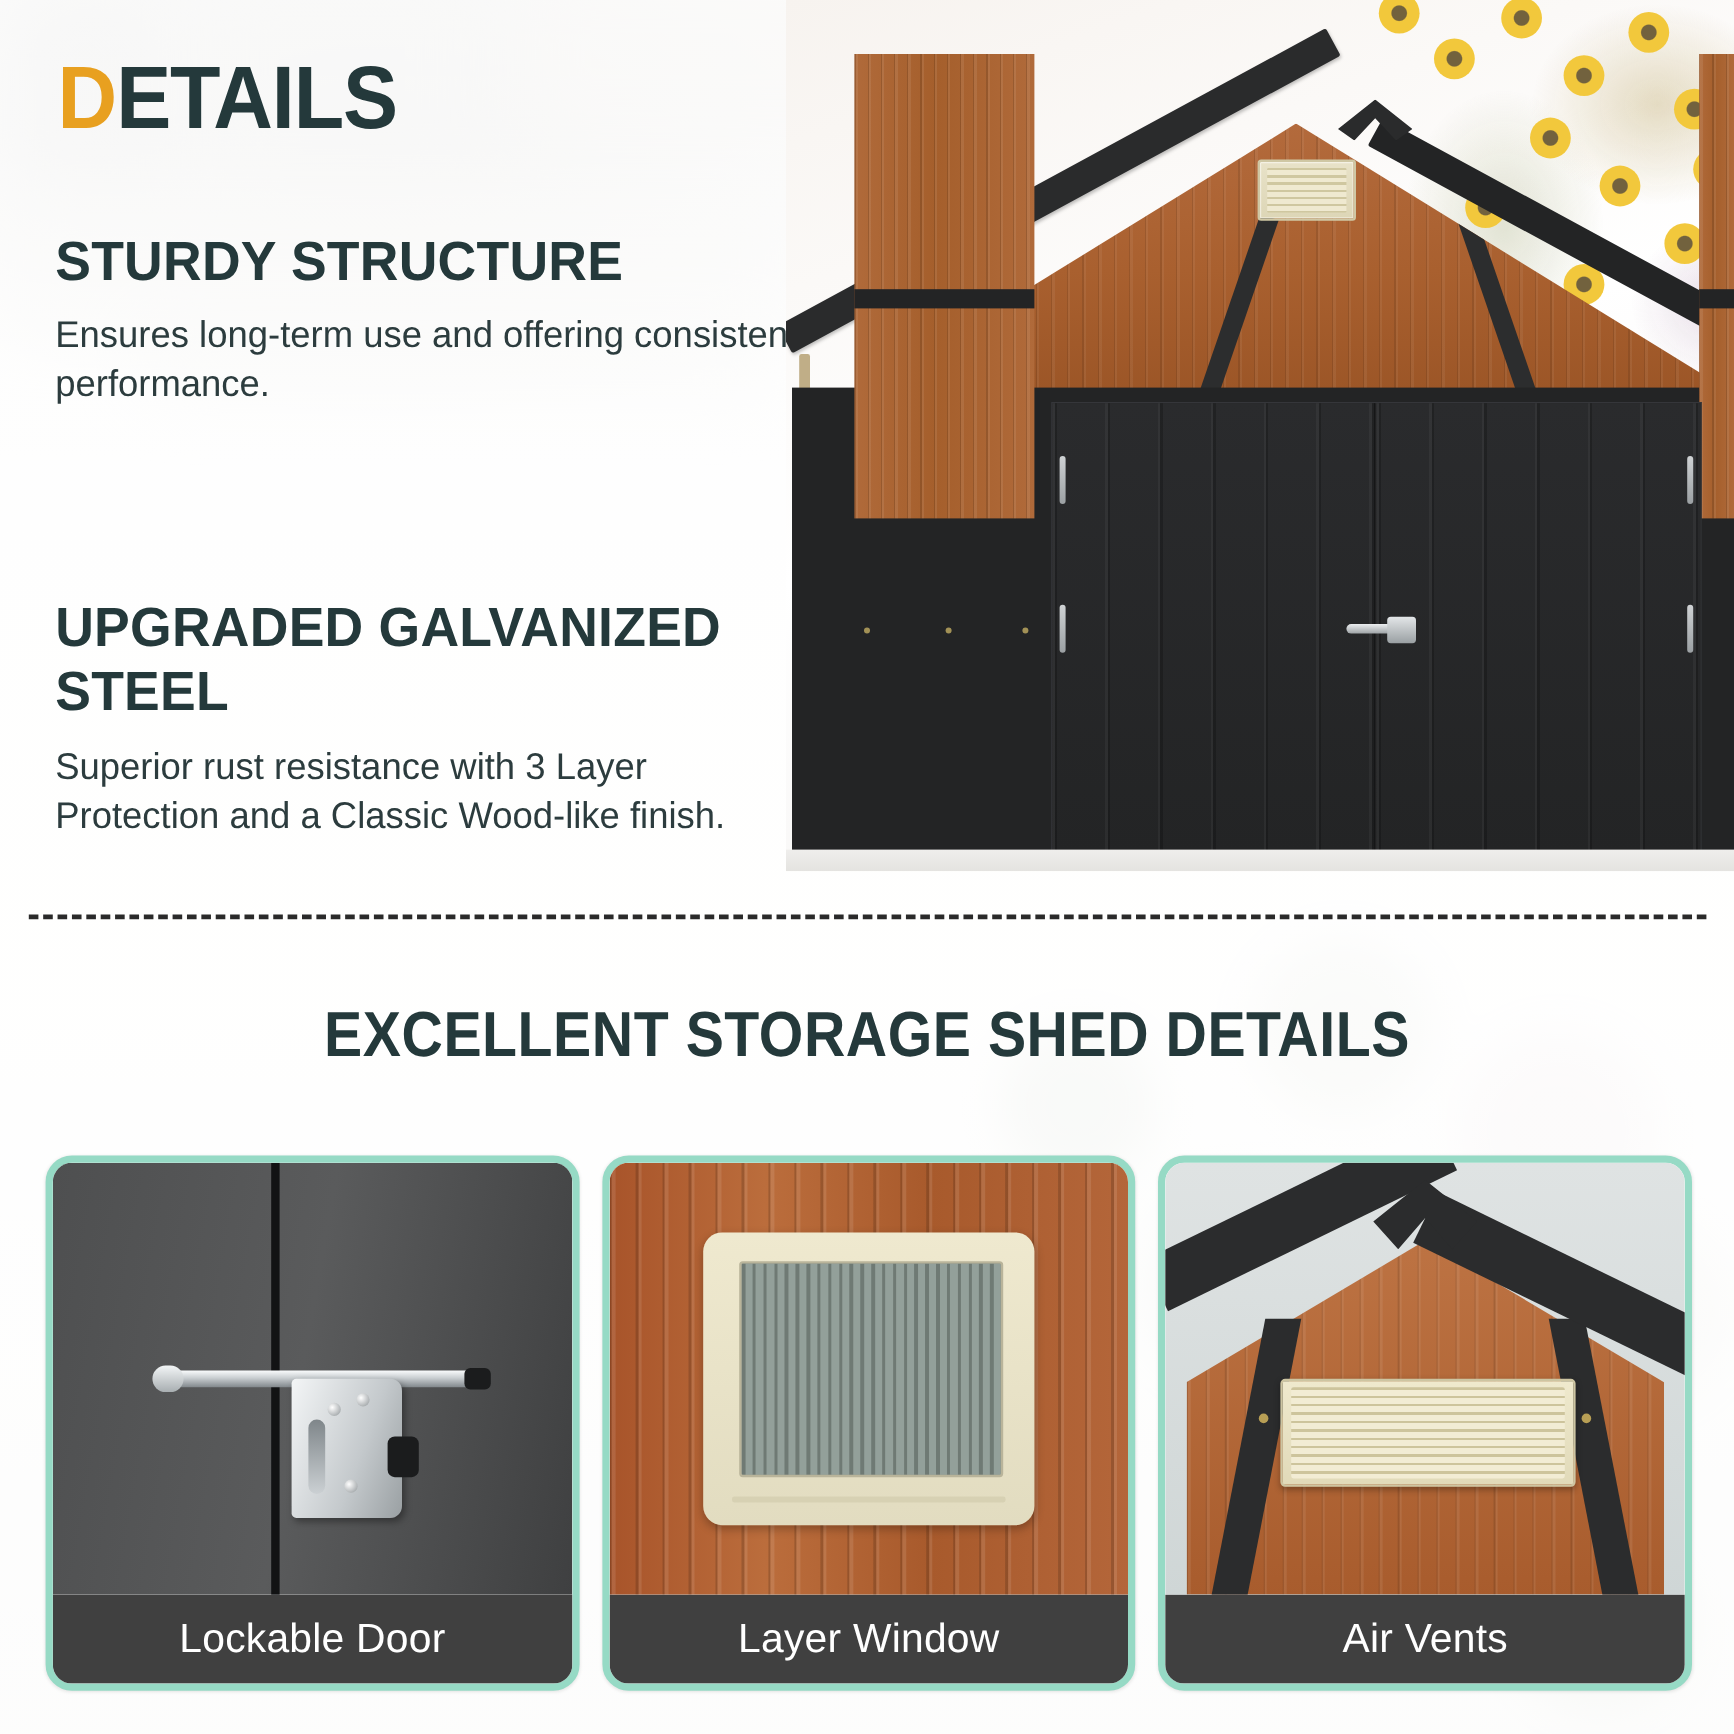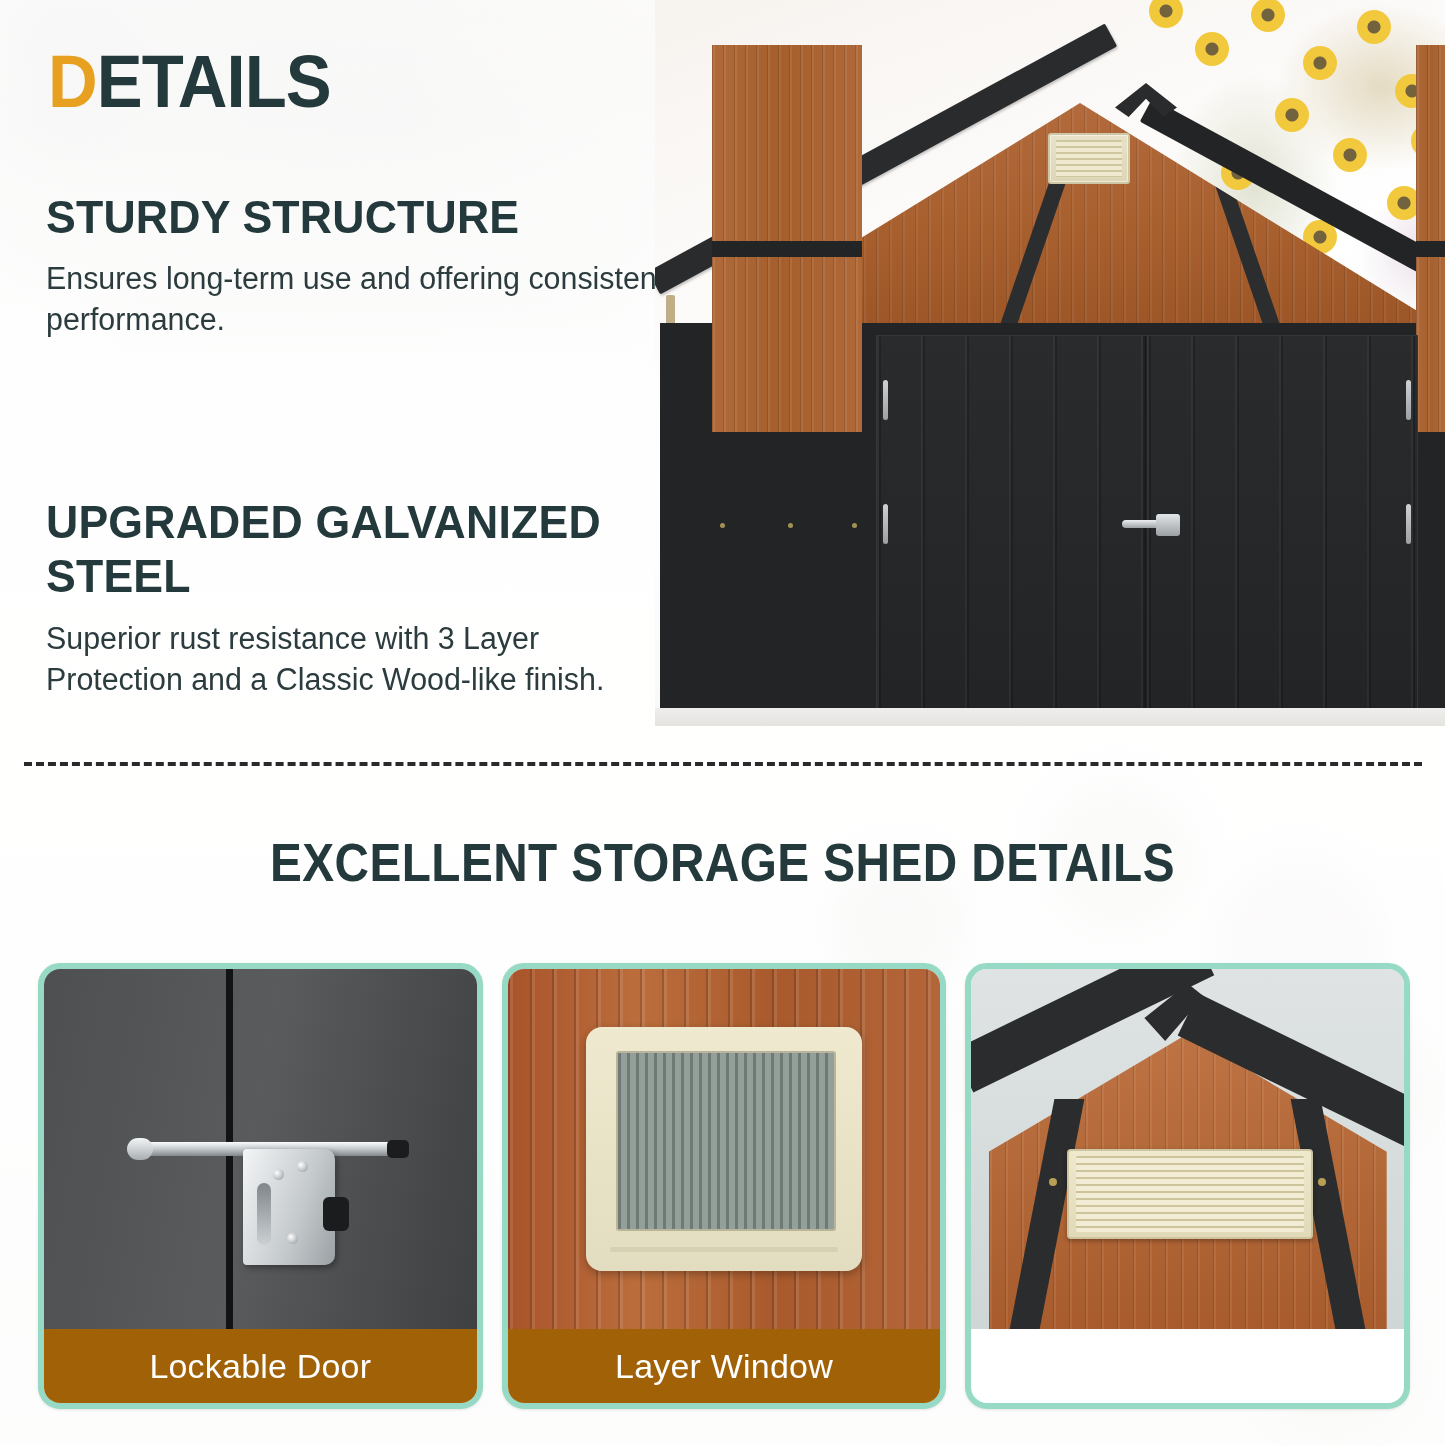--- a/index.html
+++ b/index.html
@@ -143,21 +143,21 @@
   .cards{position:absolute;left:38px;top:963px;width:1372px;height:446px;
     display:flex;gap:19px;}
   .card{
     position:relative;flex:1;border-radius:22px;overflow:hidden;
     border:6px solid #96DAC5;background:#fff;
     box-shadow:0 1px 3px rgba(0,0,0,.10);
   }
   .card-media{position:absolute;left:0;top:0;right:0;bottom:74px;overflow:hidden;}
   .card-caption{
     position:absolute;left:0;right:0;bottom:0;height:74px;
-    background:#a16207;color:#fff;
+    background:#404040;color:#fff;
     display:flex;align-items:center;justify-content:center;
     font-size:34px;font-weight:400;letter-spacing:.2px;
   }
 
   
   .m-door{position:absolute;inset:0;background:linear-gradient(100deg,#4e4f50 0%,#5a5b5c 48%,#3f4041 100%);}
   .m-door .seam{position:absolute;left:42%;top:0;width:7px;height:100%;background:#121314;}
   .bolt{position:absolute;left:22%;top:50%;width:60%;height:14px;transform:translateY(-50%);}
   .bolt-rod{position:absolute;left:0;top:0;width:100%;height:14px;border-radius:7px;
     background:linear-gradient(180deg,#fafcfd 0%,#c9ced1 45%,#82888c 100%);}
@@ -347,15 +347,16 @@
         <div class="v-brace-l"></div>
         <div class="v-brace-r"></div>
         <div class="v-roof-l"></div>
         <div class="v-roof-r"></div>
         <div class="v-peak"></div>
         <div class="v-vent"></div>
         <div class="v-screw" style="left:18%;top:58%"></div>
         <div class="v-screw" style="right:18%;top:58%"></div>
       </div>
     </div>
+    <div class="card-caption">Air Vents</div>
   </div>
 
 </div>
 
 </body></html>

